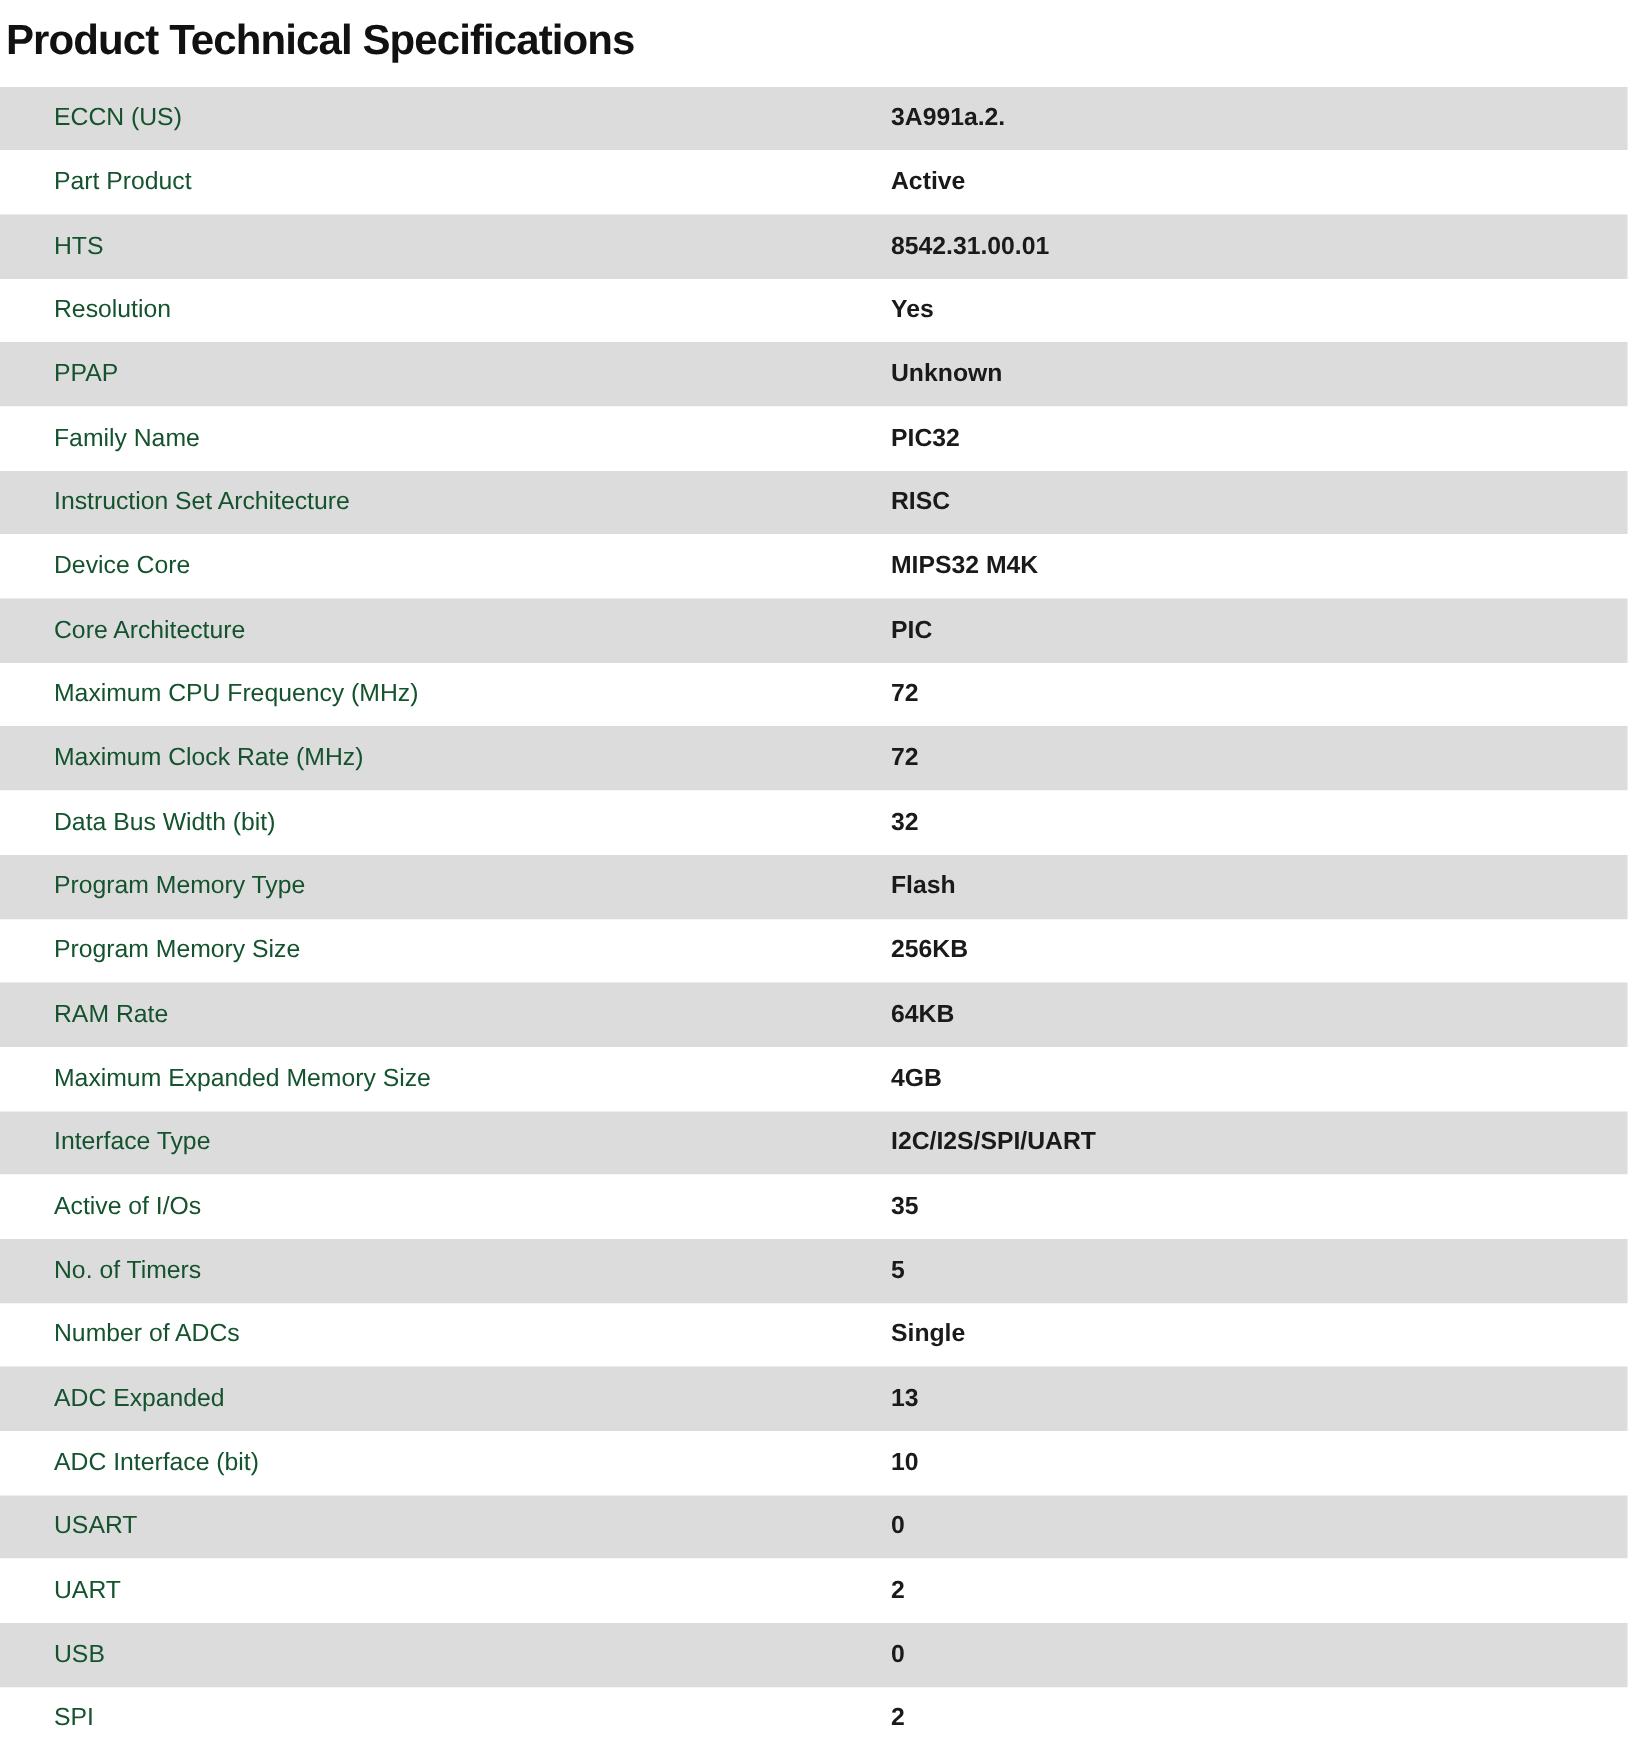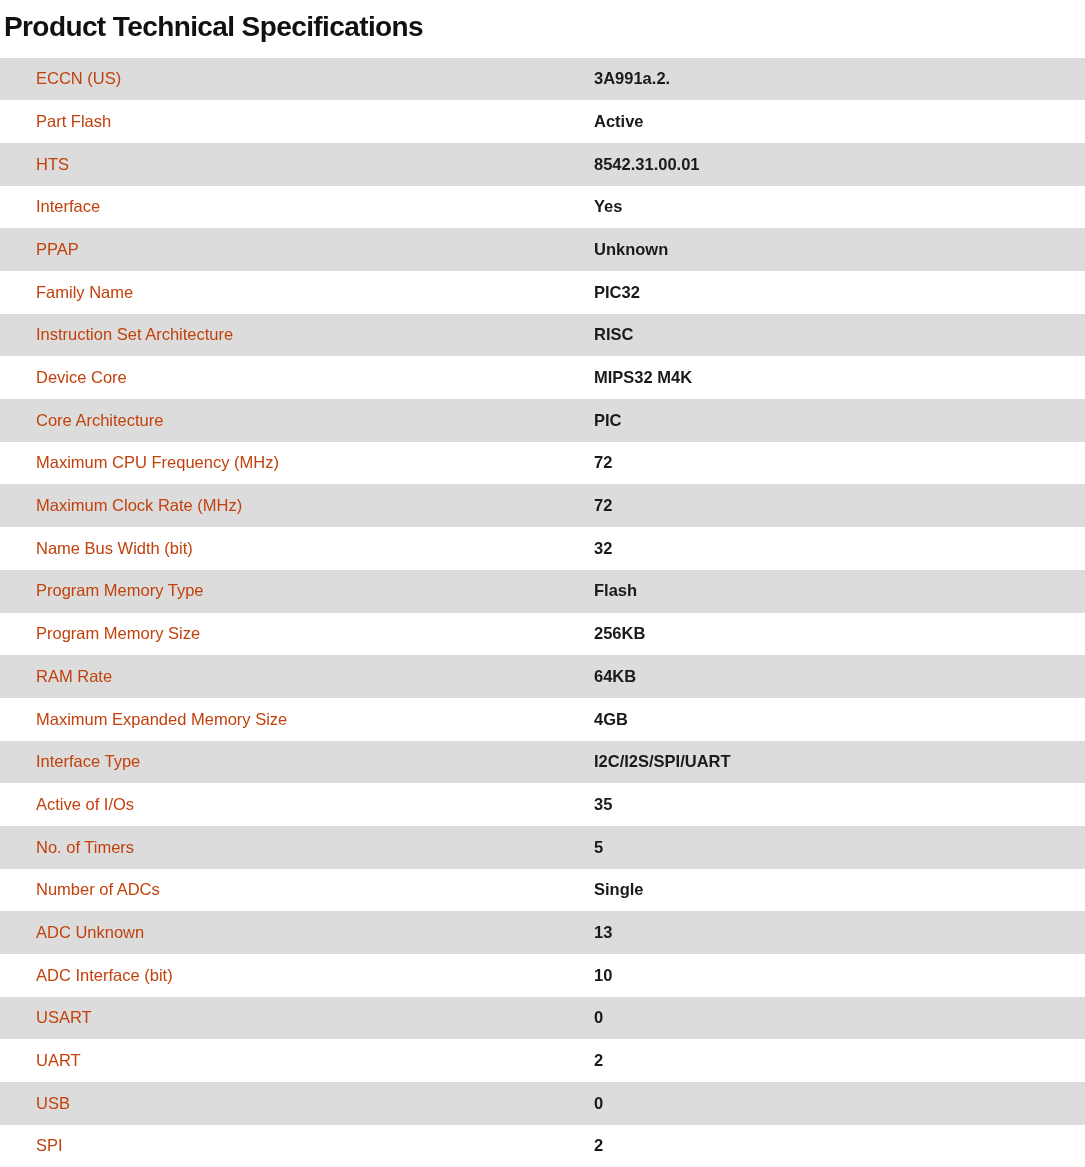--- a/index.html
+++ b/index.html
@@ -42,21 +42,21 @@
     background: #ffffff;
   }
   .spec-table td {
     padding: 0 0 0 36px;
     vertical-align: middle;
     font-size: 16.5px;
     line-height: 1.3;
   }
   .spec-table td.label {
     width: 530px;
-    color: #c2410c;
+    color: #14532d;
     font-weight: 400;
   }
   .spec-table td.value {
     width: 555px;
     padding-left: 28px;
     color: #1a1a1a;
     font-weight: 700;
   }
 </style>
 </head>
@@ -66,29 +66,29 @@
 
   <h1 class="page-title">Product Technical Specifications</h1>
 
   <table class="spec-table">
     <tbody>
         <tr class="odd">
           <td class="label">ECCN (US)</td>
           <td class="value">3A991a.2.</td>
         </tr>
         <tr class="even">
-          <td class="label">Part Flash</td>
+          <td class="label">Part Product</td>
           <td class="value">Active</td>
         </tr>
         <tr class="odd">
           <td class="label">HTS</td>
           <td class="value">8542.31.00.01</td>
         </tr>
         <tr class="even">
-          <td class="label">Interface</td>
+          <td class="label">Resolution</td>
           <td class="value">Yes</td>
         </tr>
         <tr class="odd">
           <td class="label">PPAP</td>
           <td class="value">Unknown</td>
         </tr>
         <tr class="even">
           <td class="label">Family Name</td>
           <td class="value">PIC32</td>
         </tr>
@@ -106,21 +106,21 @@
         </tr>
         <tr class="even">
           <td class="label">Maximum CPU Frequency (MHz)</td>
           <td class="value">72</td>
         </tr>
         <tr class="odd">
           <td class="label">Maximum Clock Rate (MHz)</td>
           <td class="value">72</td>
         </tr>
         <tr class="even">
-          <td class="label">Name Bus Width (bit)</td>
+          <td class="label">Data Bus Width (bit)</td>
           <td class="value">32</td>
         </tr>
         <tr class="odd">
           <td class="label">Program Memory Type</td>
           <td class="value">Flash</td>
         </tr>
         <tr class="even">
           <td class="label">Program Memory Size</td>
           <td class="value">256KB</td>
         </tr>
@@ -142,21 +142,21 @@
         </tr>
         <tr class="odd">
           <td class="label">No. of Timers</td>
           <td class="value">5</td>
         </tr>
         <tr class="even">
           <td class="label">Number of ADCs</td>
           <td class="value">Single</td>
         </tr>
         <tr class="odd">
-          <td class="label">ADC Unknown</td>
+          <td class="label">ADC Expanded</td>
           <td class="value">13</td>
         </tr>
         <tr class="even">
           <td class="label">ADC Interface (bit)</td>
           <td class="value">10</td>
         </tr>
         <tr class="odd">
           <td class="label">USART</td>
           <td class="value">0</td>
         </tr>

